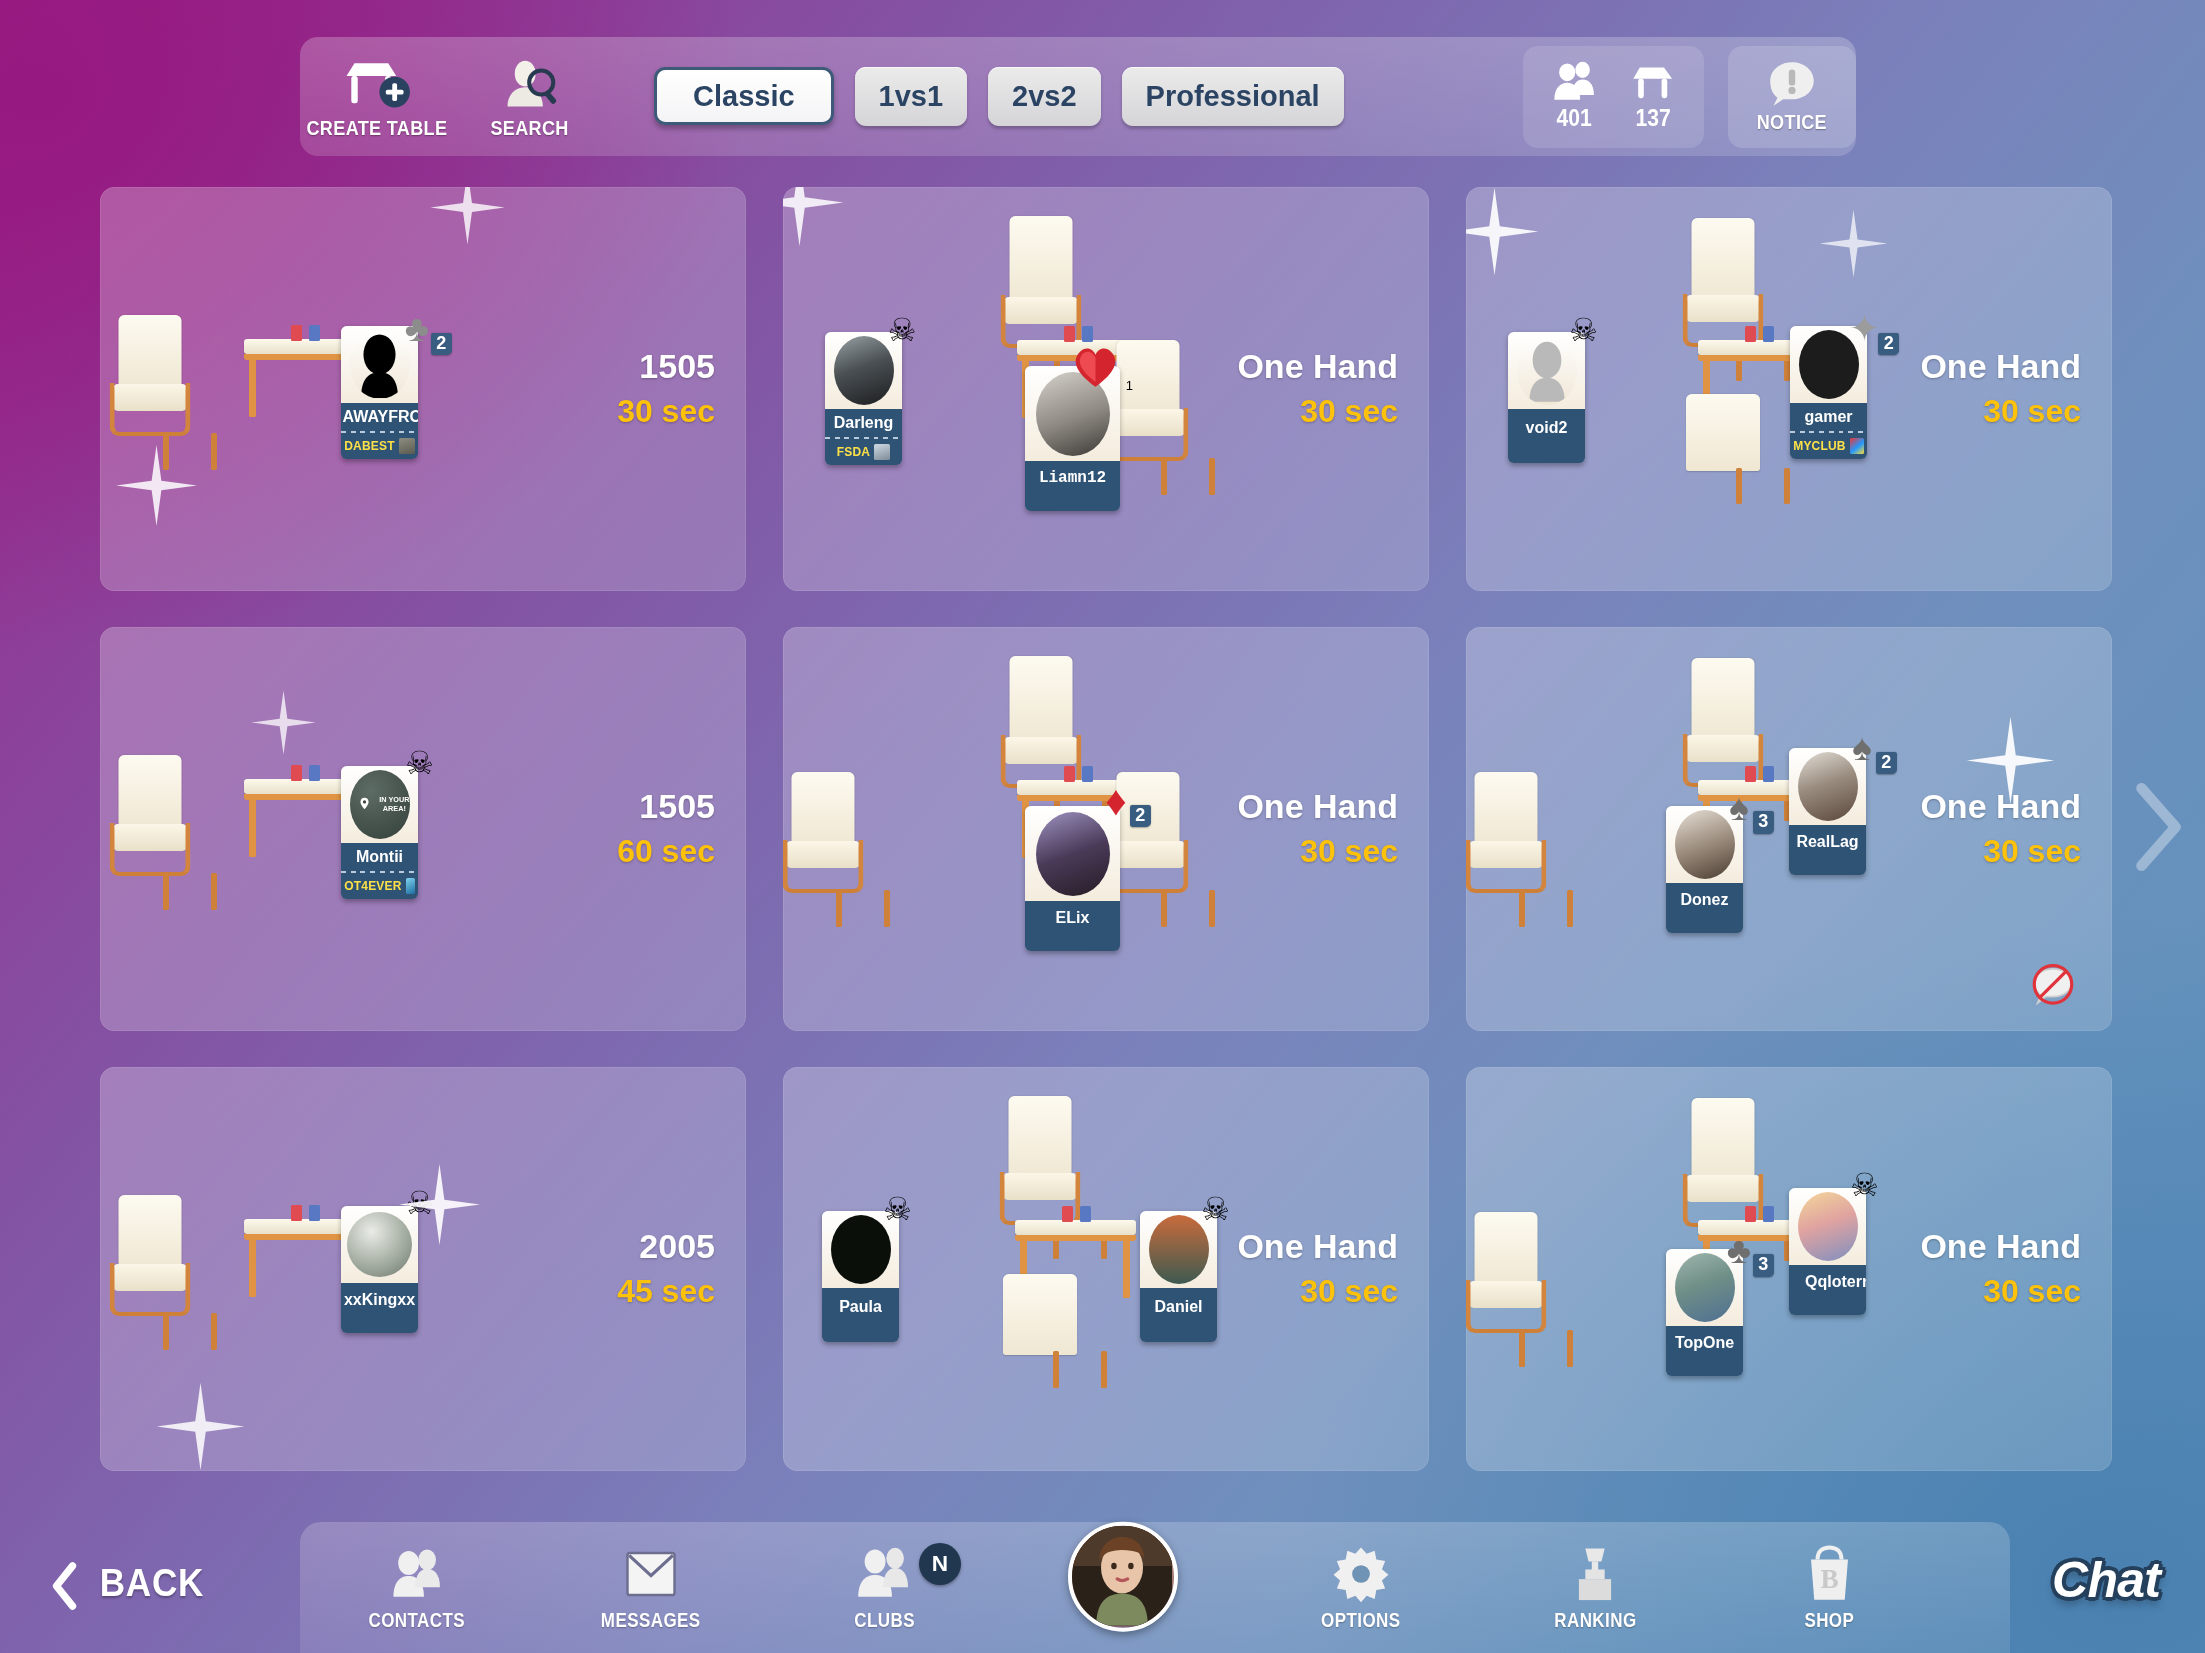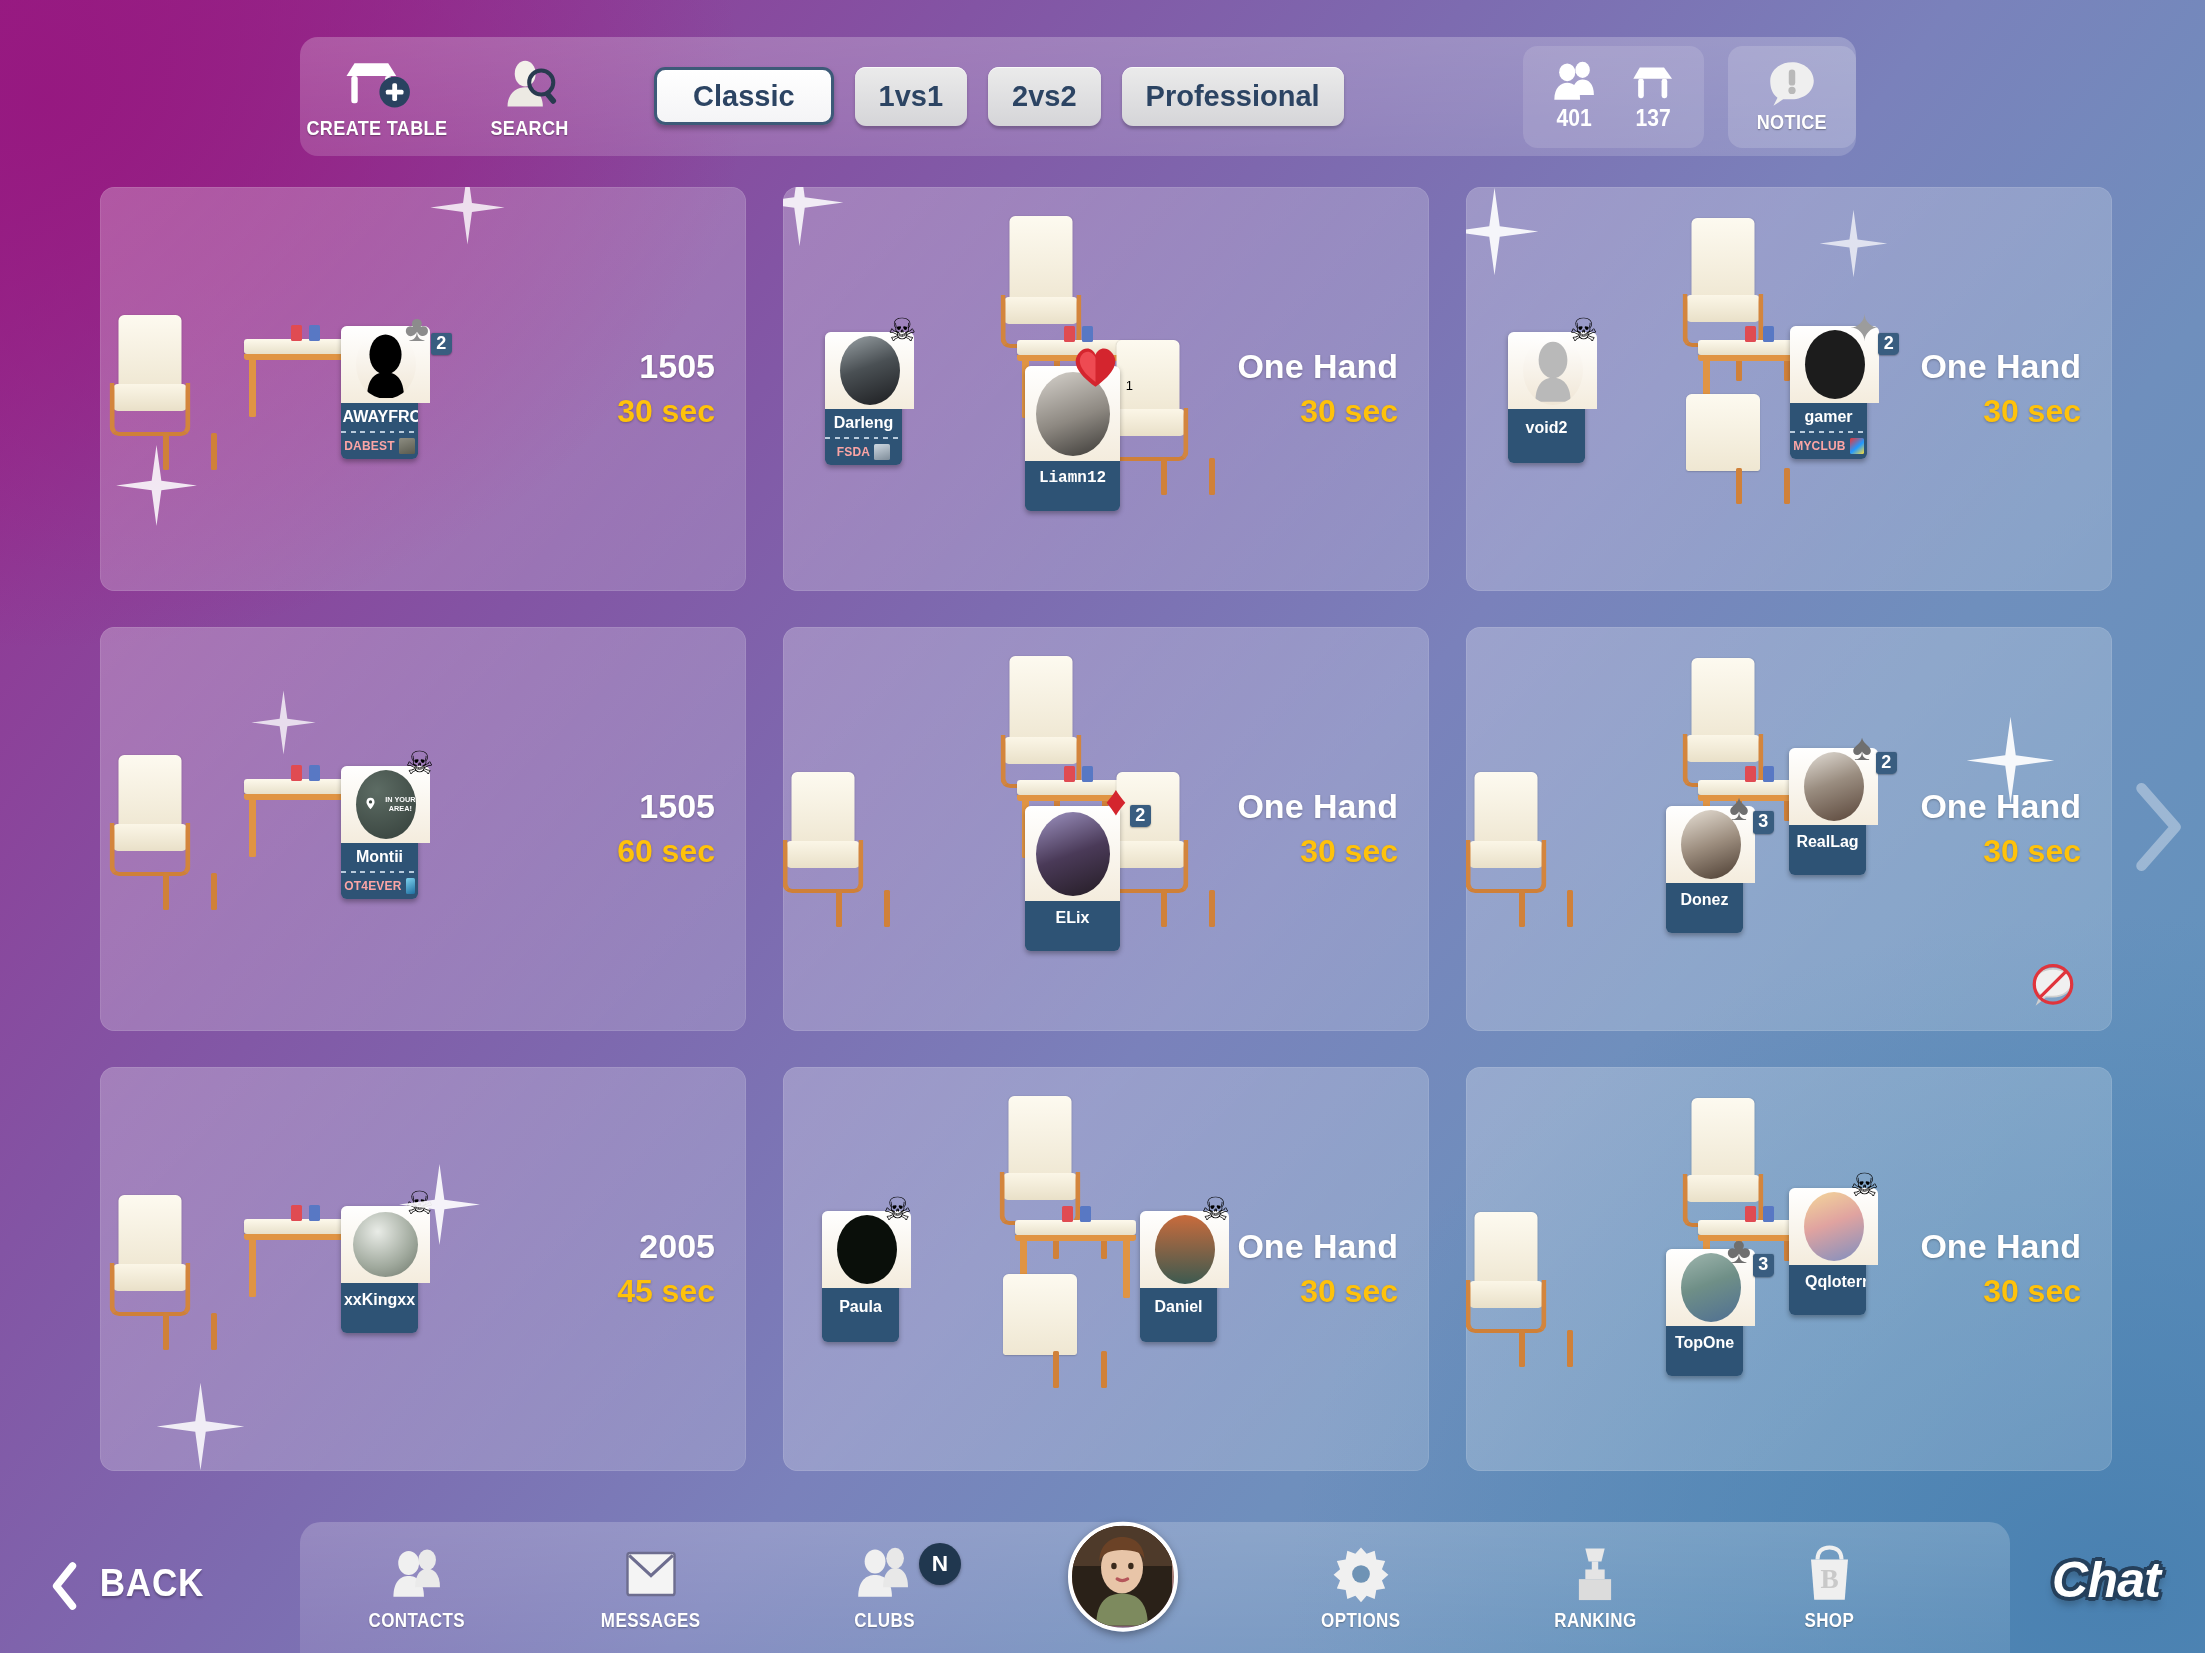--- a/index.html
+++ b/index.html
@@ -103,21 +103,21 @@
   .card-r,.card-b{ position:absolute; width:10.5px; height:16px; border-radius:1.6px; top:-13.7px; }
   .card-r{ background:#e04b52; }
   .card-b{ background:#5878c4; }
 
   
   .plaque{
     position:absolute; width:77px; border-radius:5.7px; overflow:visible;
     box-shadow:0 2.4px 4.8px rgba(0,0,0,.3);
   }
   .plaque .pic{
-    width:89px; height:77px; border-radius:5.7px 5.7px 0 0; overflow:hidden;
+    width:77px; height:77px; border-radius:5.7px 5.7px 0 0; overflow:hidden;
     background:linear-gradient(180deg,#ffffff,#f4ecdd);
     display:flex; align-items:center; justify-content:center;
   }
   .plaque .av{
     width:60px; height:69px; border-radius:50%; overflow:hidden;
     display:flex; align-items:center; justify-content:center;
     font-size:7.3px; color:#fff; text-align:center; font-weight:bold; line-height:1.15;
   }
   .plaque .nm{
     background:#2e5375; color:#fff; text-align:center;
@@ -128,21 +128,21 @@
   .plaque .dots{
     background:#2e5375; height:6.5px;
     background-image:repeating-linear-gradient(90deg,#b9cbdc 0 4.8px,transparent 4.8px 9.7px);
     background-size:auto 2.4px; background-repeat:repeat-x; background-position:center;
   }
   .plaque .club{
     background:#2e5375; border-radius:0 0 5.7px 5.7px;
     display:flex; align-items:center; justify-content:center; gap:4px;
     padding:2.4px 3.2px 4.8px;
   }
-  .plaque .club .ctxt{ color:#fca5a5; font-size:12px; font-weight:bold; letter-spacing:0.2px; }
+  .plaque .club .ctxt{ color:#fde047; font-size:12px; font-weight:bold; letter-spacing:0.2px; }
   .plaque .club .cimg{ width:16px; height:16px; border-radius:1.6px; }
 
   .skull{ position:absolute; font-size:32px; line-height:1; color:#000; }
   .suit{
     position:absolute; width:44px; height:44px;
     display:flex; align-items:center; justify-content:center;
   }
   .suit .sy{ font-size:37px; line-height:1; }
   .suit .lvl{
     position:absolute; right:-13px; bottom:-4.8px;

